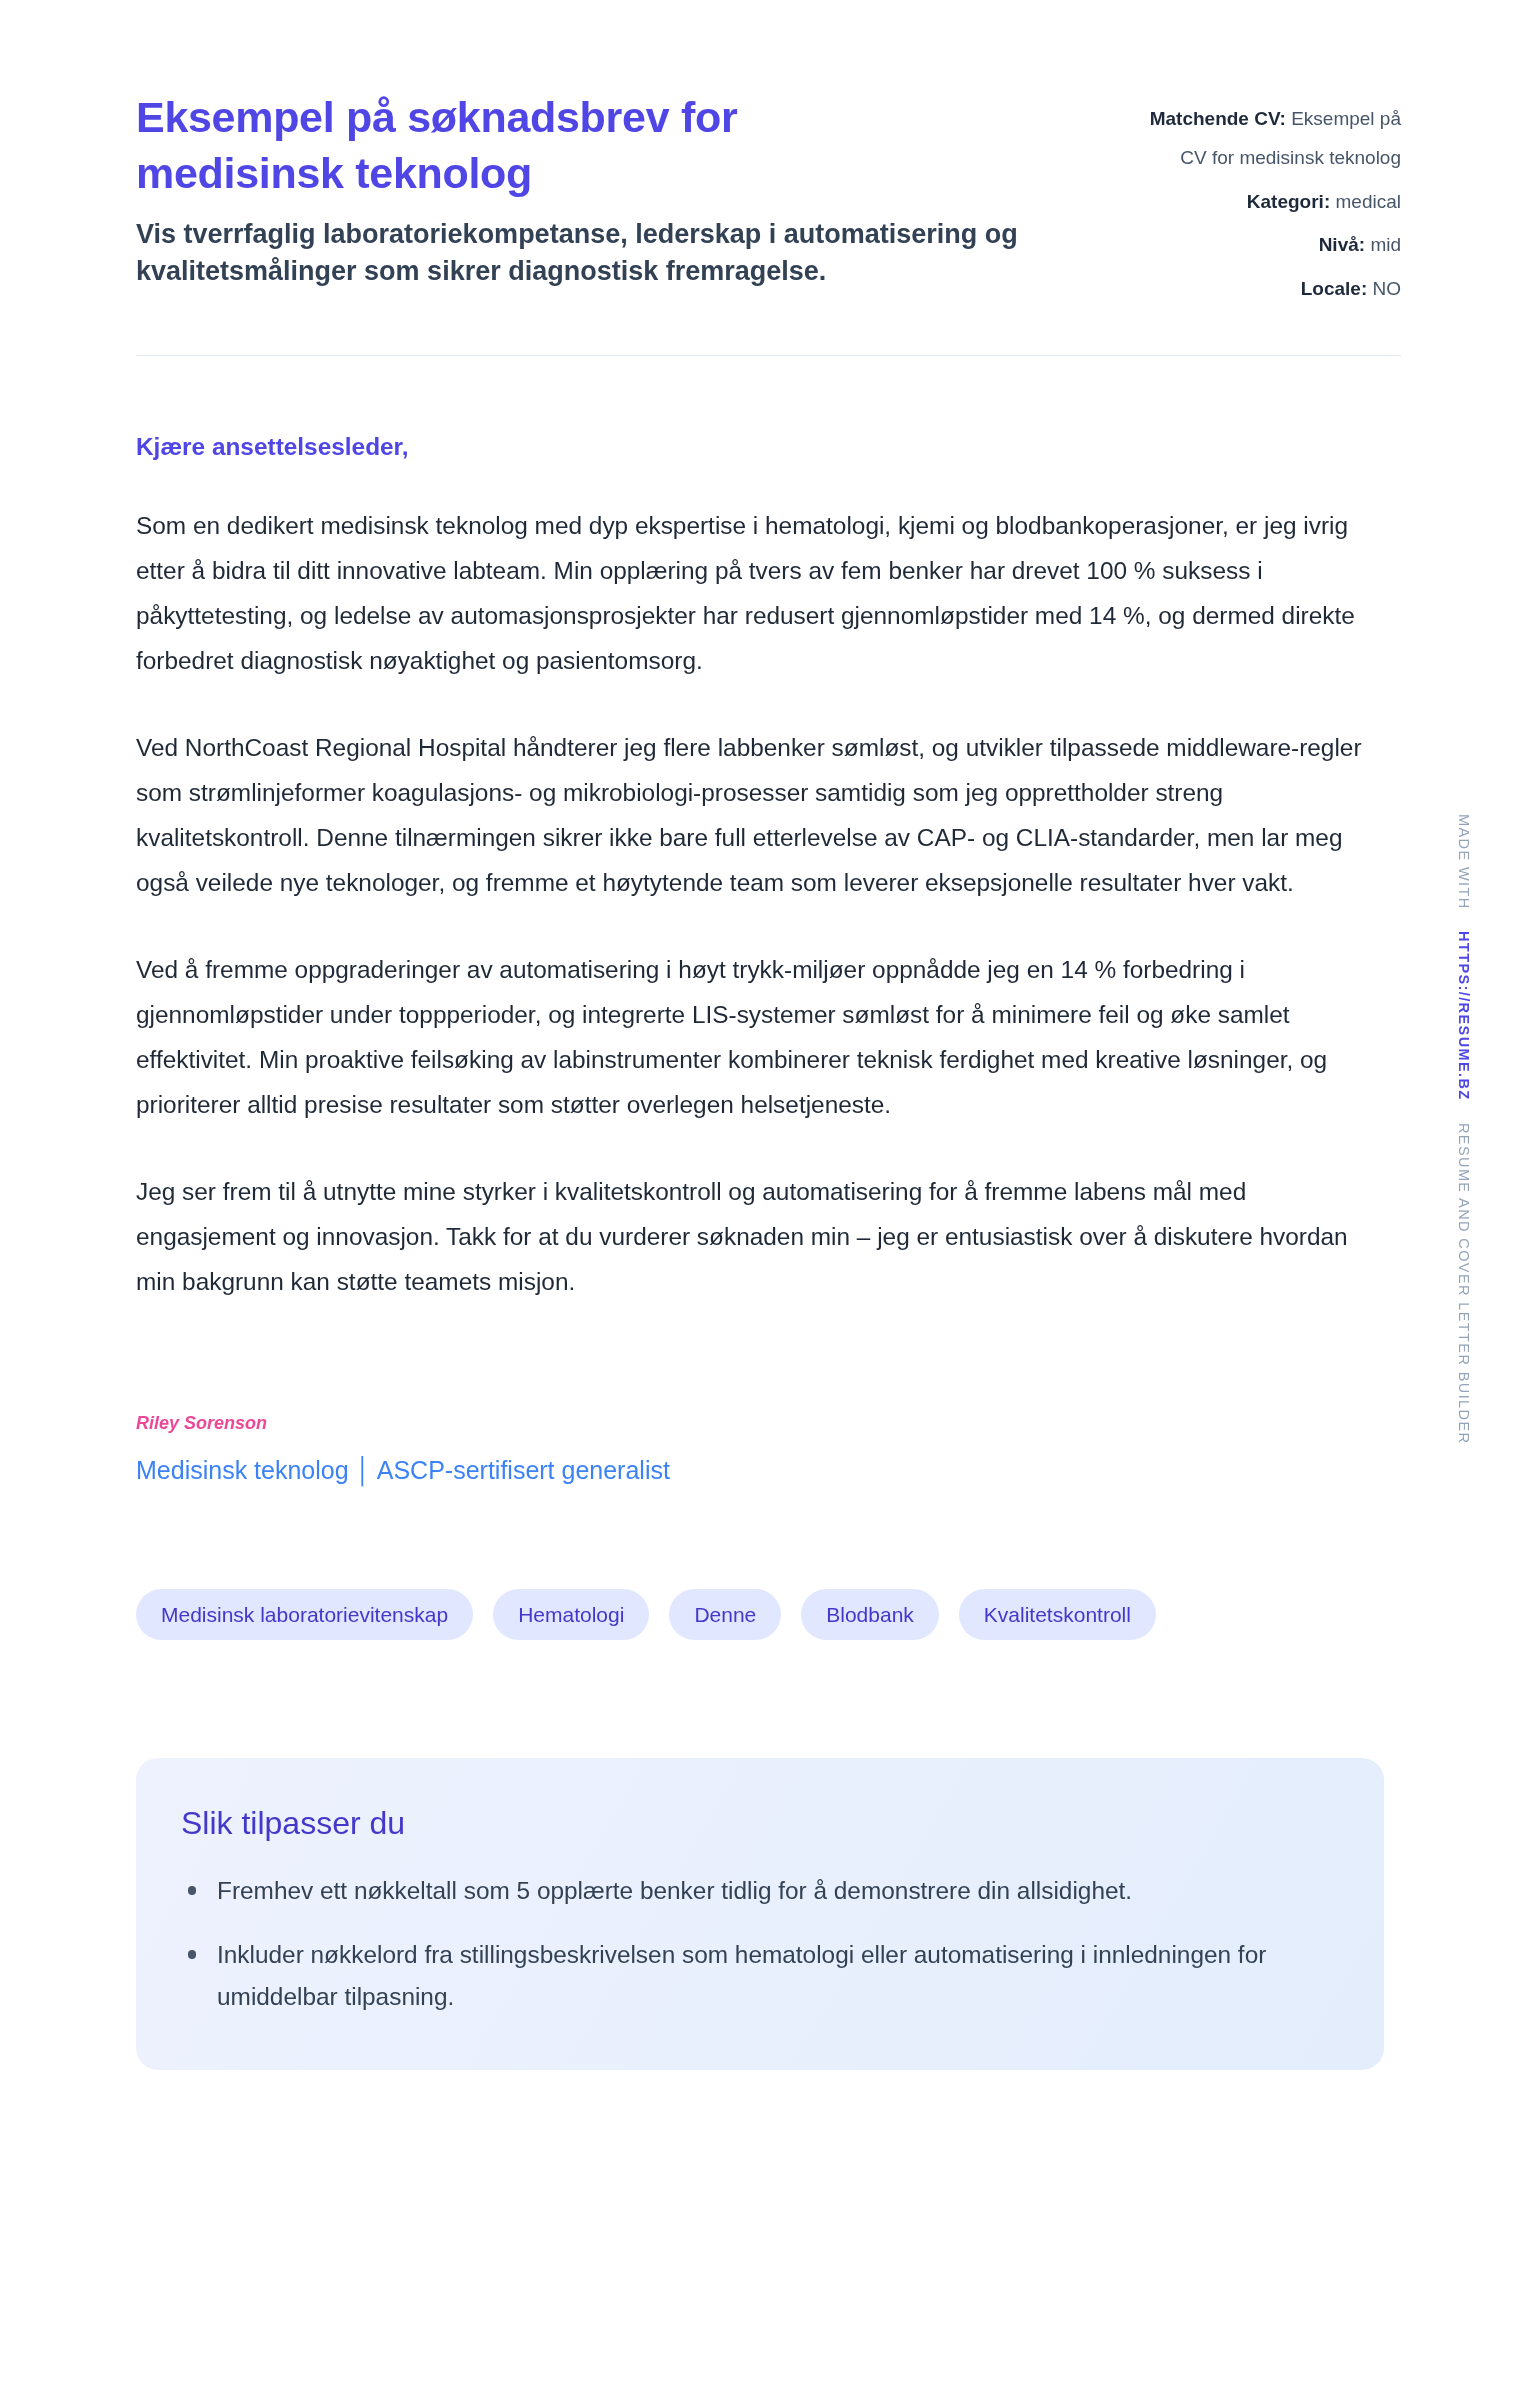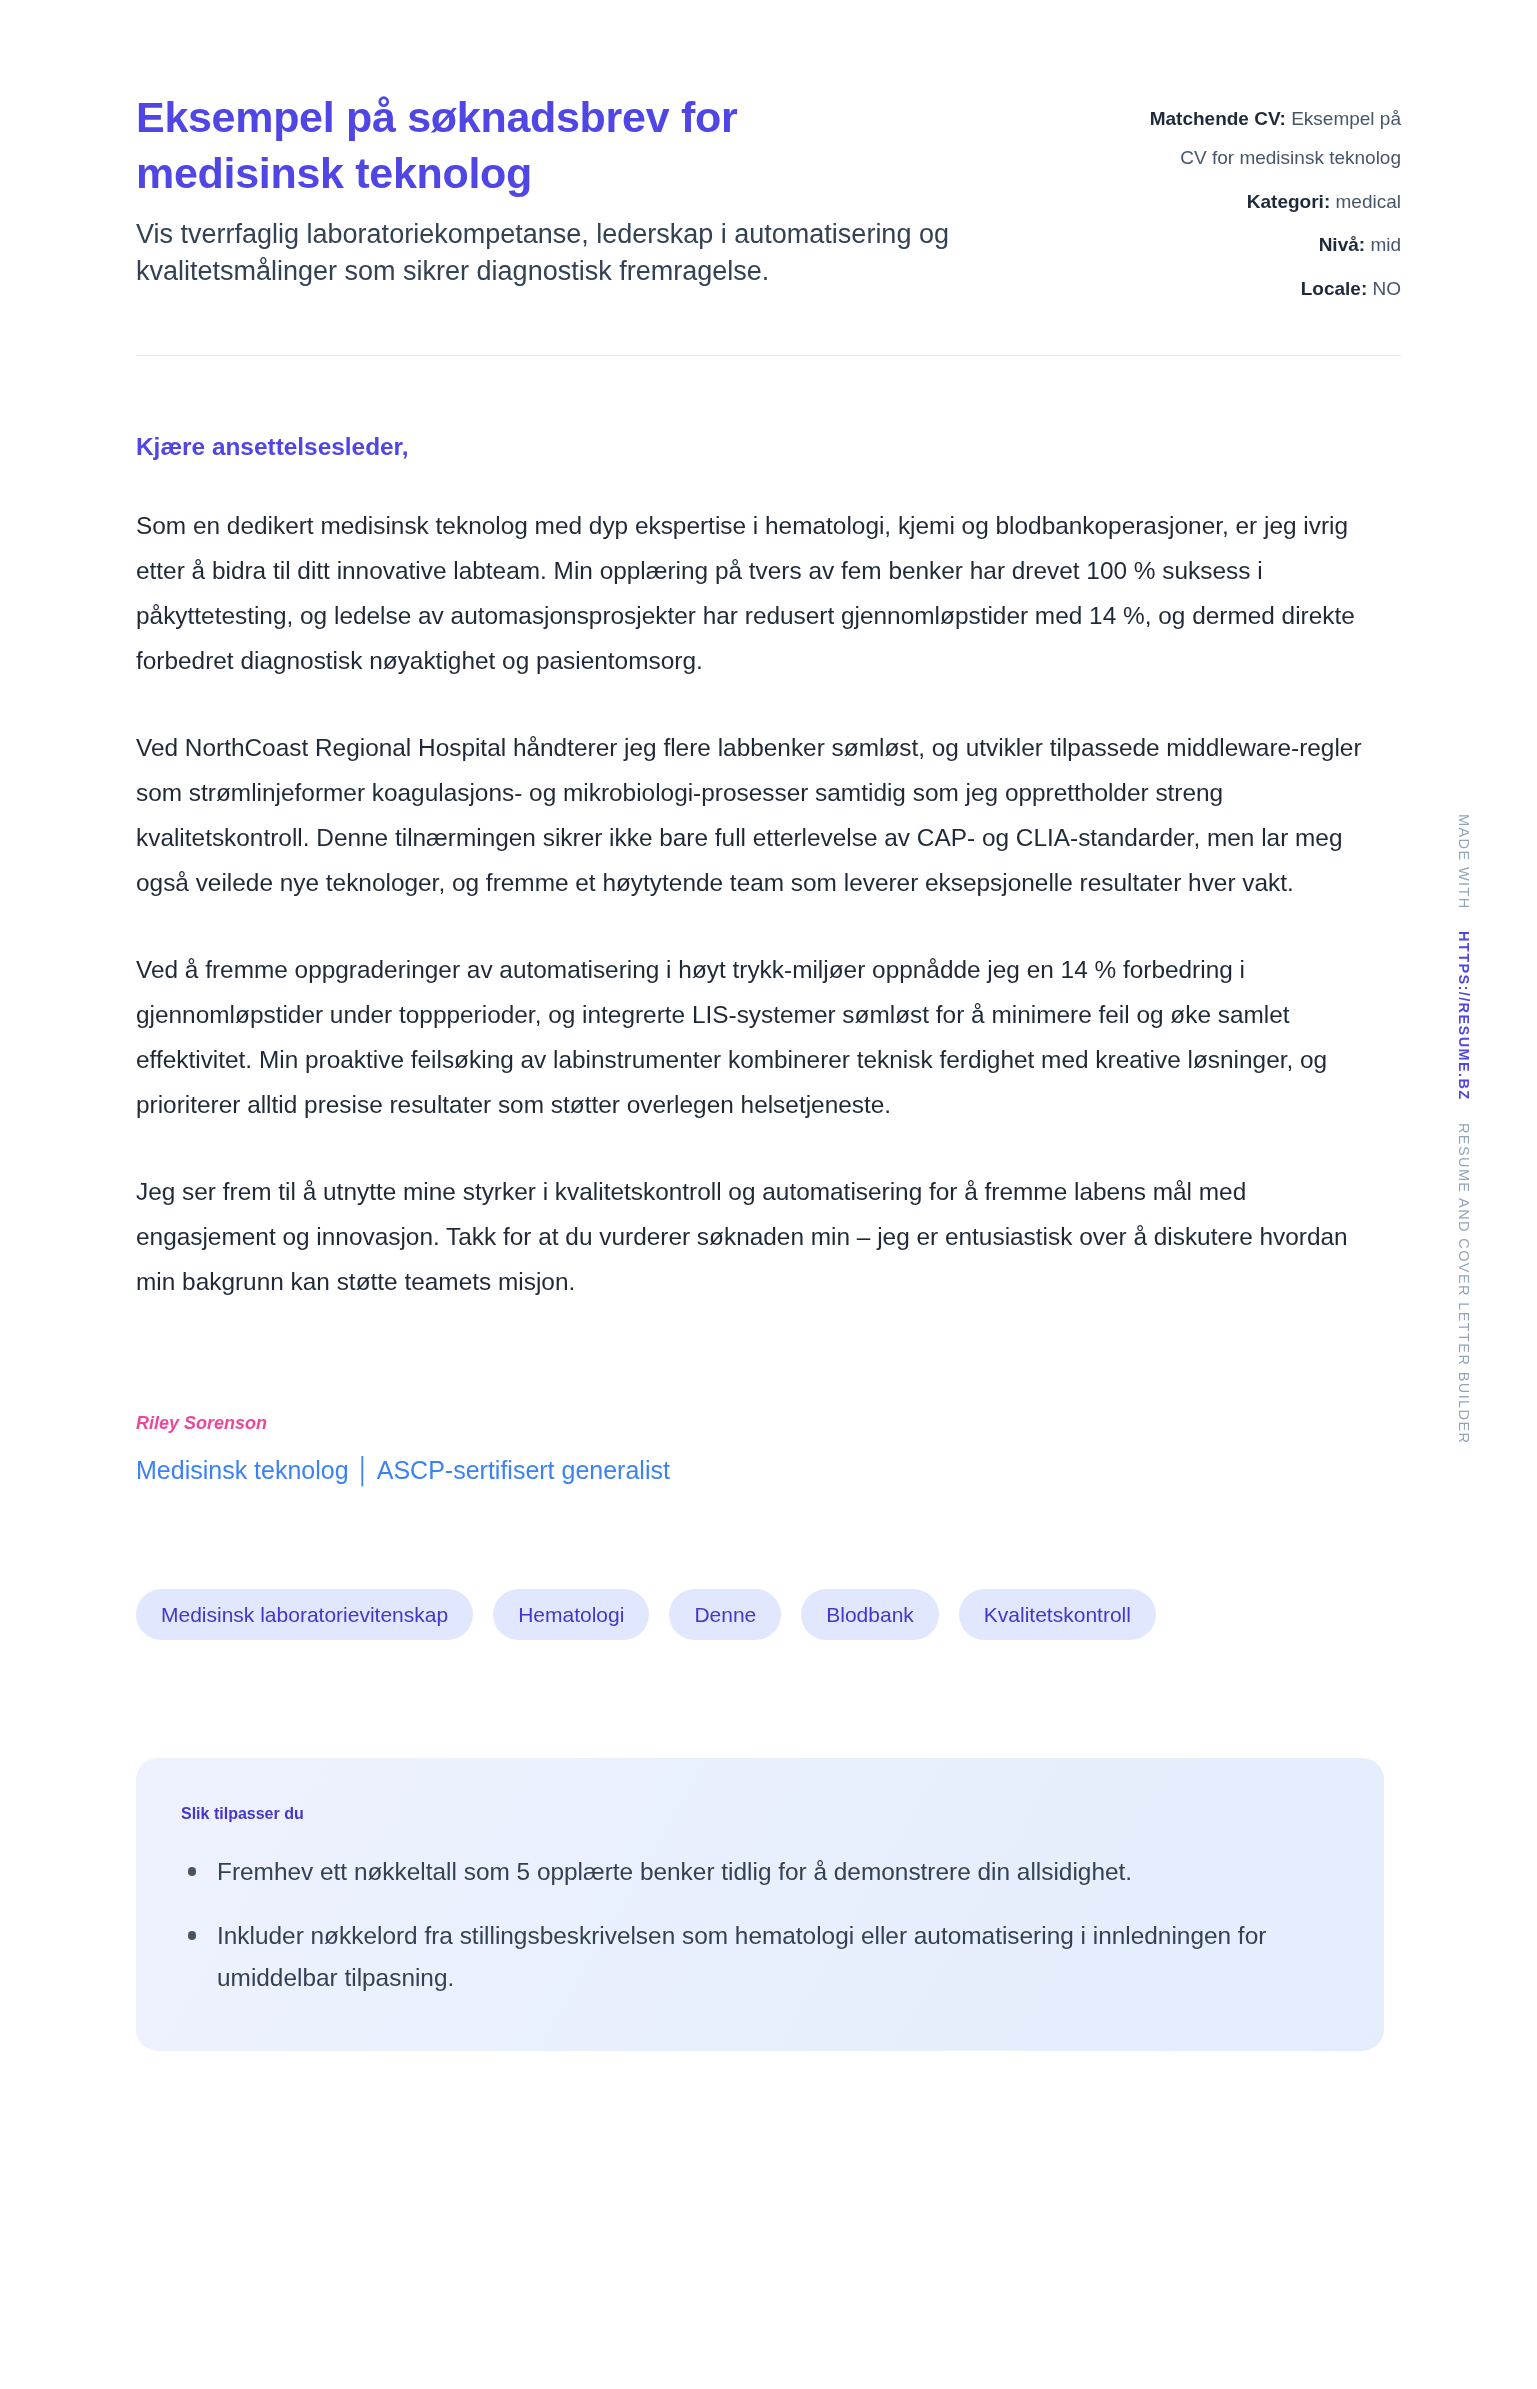--- a/index.html
+++ b/index.html
@@ -28,21 +28,21 @@
     font-size: 43px;
     line-height: 1.3;
     font-weight: 700;
     max-width: 796px;
     letter-spacing: -0.3px;
   }
   p.subtitle {
     margin-top: 14.5px;
     font-size: 27px;
     line-height: 1.35;
-    font-weight: 400;
+    font-weight: 700;
     color: #334155;
     max-width: 904px;
   }
   .meta {
     width: 280px;
     flex-shrink: 0;
     text-align: right;
     font-size: 19px;
     line-height: 39px;
     color: #475569;
@@ -102,22 +102,22 @@
   
   .tips-card {
     margin-top: 118px;
     border-radius: 22px;
     background: linear-gradient(120deg, #eef2fe 0%, #e3edfc 100%);
     padding: 47px 45px 52px 45px;
     max-width: 1248px;
   }
   .tips-title {
     color: #4338ca;
-    font-size: 16px;
-    font-weight: 700;
+    font-size: 32px;
+    font-weight: 400;
   }
   .tips-list {
     list-style: none;
     margin-top: 28px;
   }
   .tips-list li {
     position: relative;
     padding-left: 36px;
     font-size: 24.4px;
     line-height: 42px;

